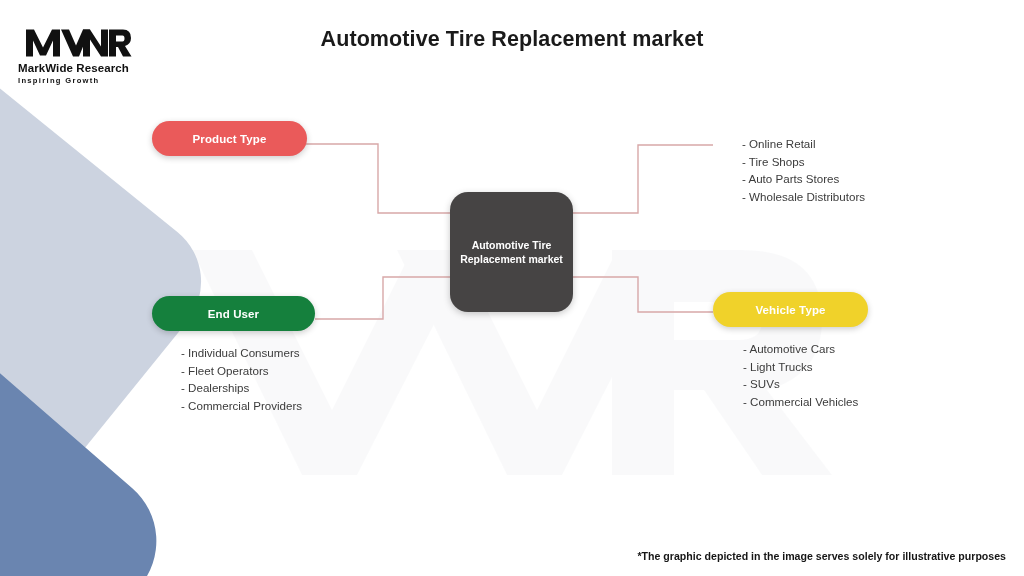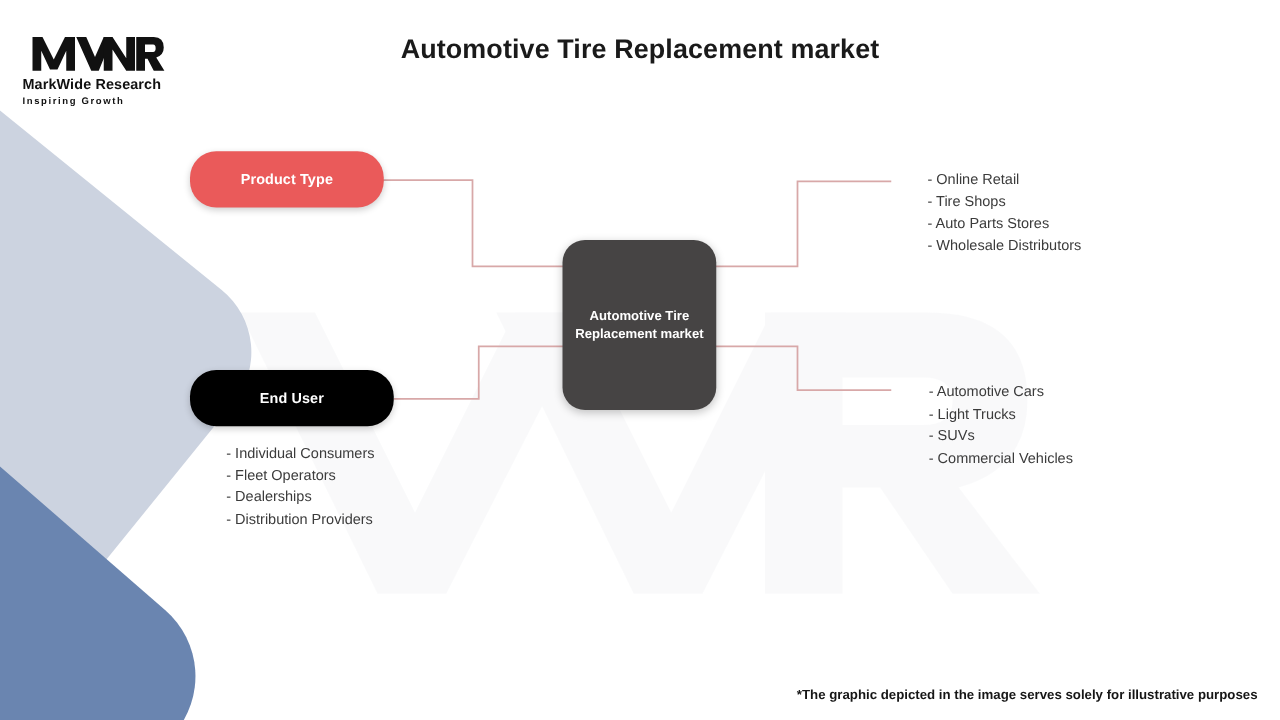--- a/index.html
+++ b/index.html
@@ -95,42 +95,42 @@
 
   
   .wires { position: absolute; left: 0; top: 0; width: 1024px; height: 576px; }
 
   
   .center-node {
     position: absolute;
     left: 450px;
     top: 192px;
     width: 123px;
-    height: 136px;
+    height: 120px;
     background: #464444;
     border-radius: 18px;
     box-shadow: 0 2px 7px rgba(0,0,0,0.22);
     display: flex;
     align-items: center;
     justify-content: center;
   }
   .center-node-label {
     color: #ffffff;
     font-size: 10.5px;
     font-weight: bold;
     line-height: 1.35;
     text-align: center;
     padding: 0 8px;
   }
 
   
   .group { position: absolute; }
   .group-chip {
     border-radius: 21px;
-    height: 45px;
+    height: 35px;
     display: flex;
     align-items: center;
     justify-content: center;
     box-shadow: 0 2px 6px rgba(0,0,0,0.20);
   }
   .group-chip-label {
     color: #ffffff;
     font-size: 11.5px;
     font-weight: bold;
     letter-spacing: 0.1px;
@@ -231,32 +231,35 @@
   <div class="group g-channel">
     <ul class="group-items">
       <li>- Online Retail</li>
       <li>- Tire Shops</li>
       <li>- Auto Parts Stores</li>
       <li>- Wholesale Distributors</li>
     </ul>
   </div>
 
   <div class="group g-enduser">
-    <div class="group-chip" style="background:#000000;text-align:center;">
+    <div class="group-chip" style="background:#15803d;text-align:center;">
       <span class="group-chip-label">End User</span>
     </div>
     <ul class="group-items">
       <li>- Individual Consumers</li>
       <li>- Fleet Operators</li>
       <li>- Dealerships</li>
-      <li>- Distribution Providers</li>
+      <li>- Commercial Providers</li>
     </ul>
   </div>
 
   <div class="group g-vehicle">
+    <div class="group-chip" style="background:#f0d22a;">
+      <span class="group-chip-label">Vehicle Type</span>
+    </div>
     <ul class="group-items">
       <li>- Automotive Cars</li>
       <li>- Light Trucks</li>
       <li>- SUVs</li>
       <li>- Commercial Vehicles</li>
     </ul>
   </div>
 
   <div class="disclaimer">*The graphic depicted in the image serves solely for illustrative purposes</div>
 

